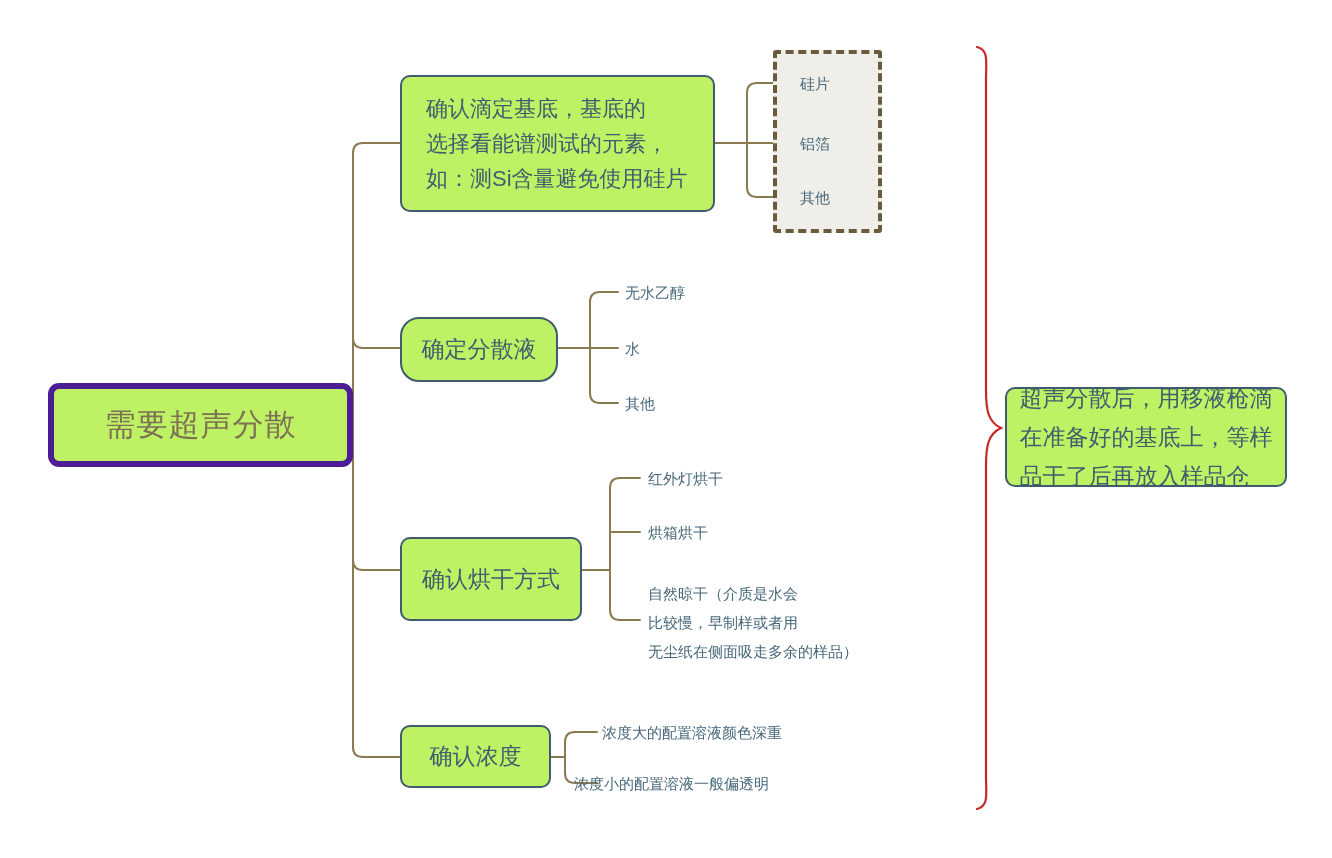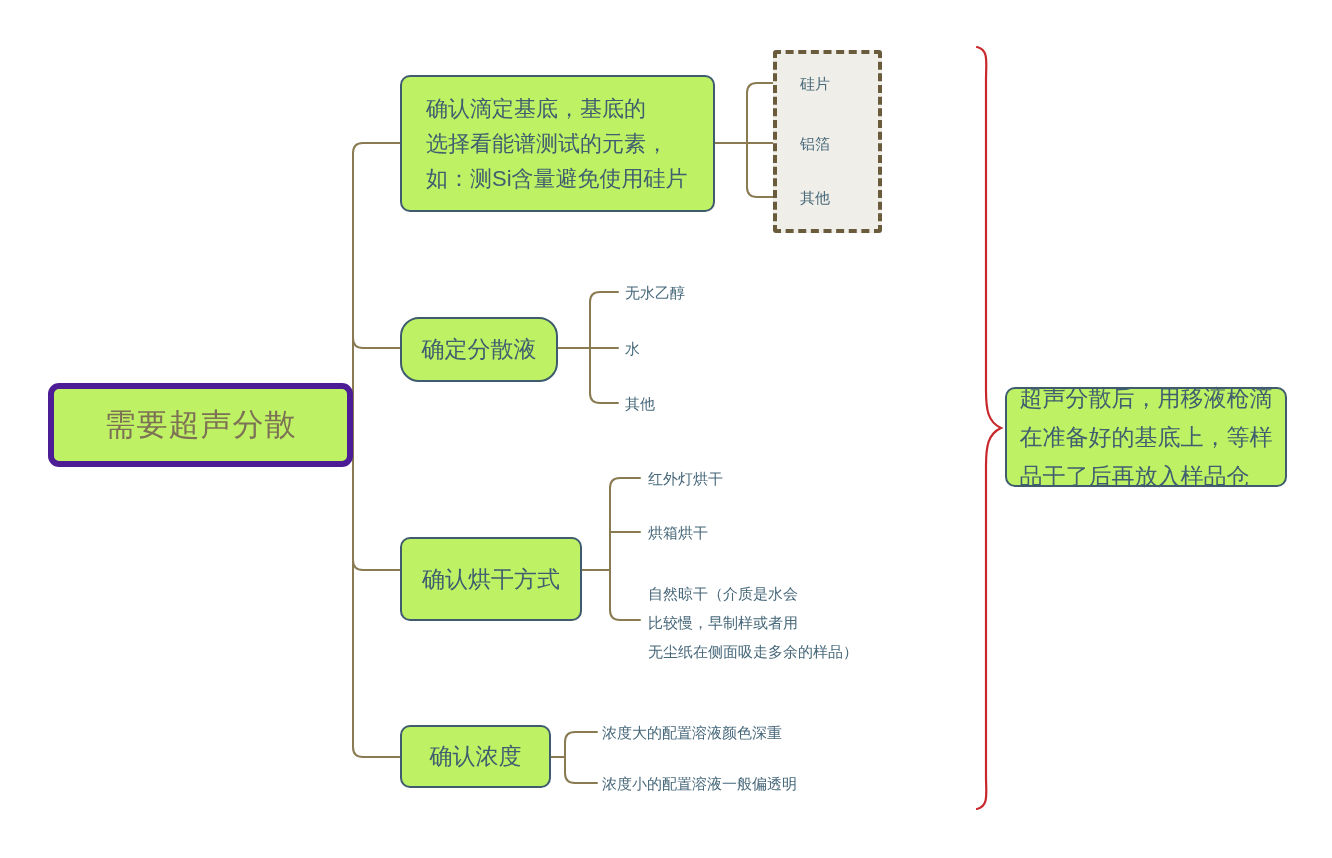--- a/index.html
+++ b/index.html
@@ -53,21 +53,21 @@
   .lf-silicon{left:800px;top:83px;}
   .lf-foil{left:800px;top:143px;}
   .lf-other1{left:800px;top:197px;}
   .lf-ethanol{left:625px;top:292px;}
   .lf-water{left:625px;top:348px;}
   .lf-other2{left:625px;top:403px;}
   .lf-irlamp{left:648px;top:478px;}
   .lf-oven{left:648px;top:532px;}
   .lf-airdry{left:648px;top:622px;}
   .lf-conc-high{left:602px;top:732px;}
-  .lf-conc-low{left:602px;top:783px;}
+  .lf-conc-low{left:574px;top:783px;}
 
   .summary-note{
     left:1005px;top:367px;width:282px;height:100px;
     border:2px solid #3e5c6d;border-radius:10px;
     color:#3f5e6f;font-size:23px;line-height:39px;
     text-align:left;
     margin-top:20px;
   }
 </style>
 </head>

